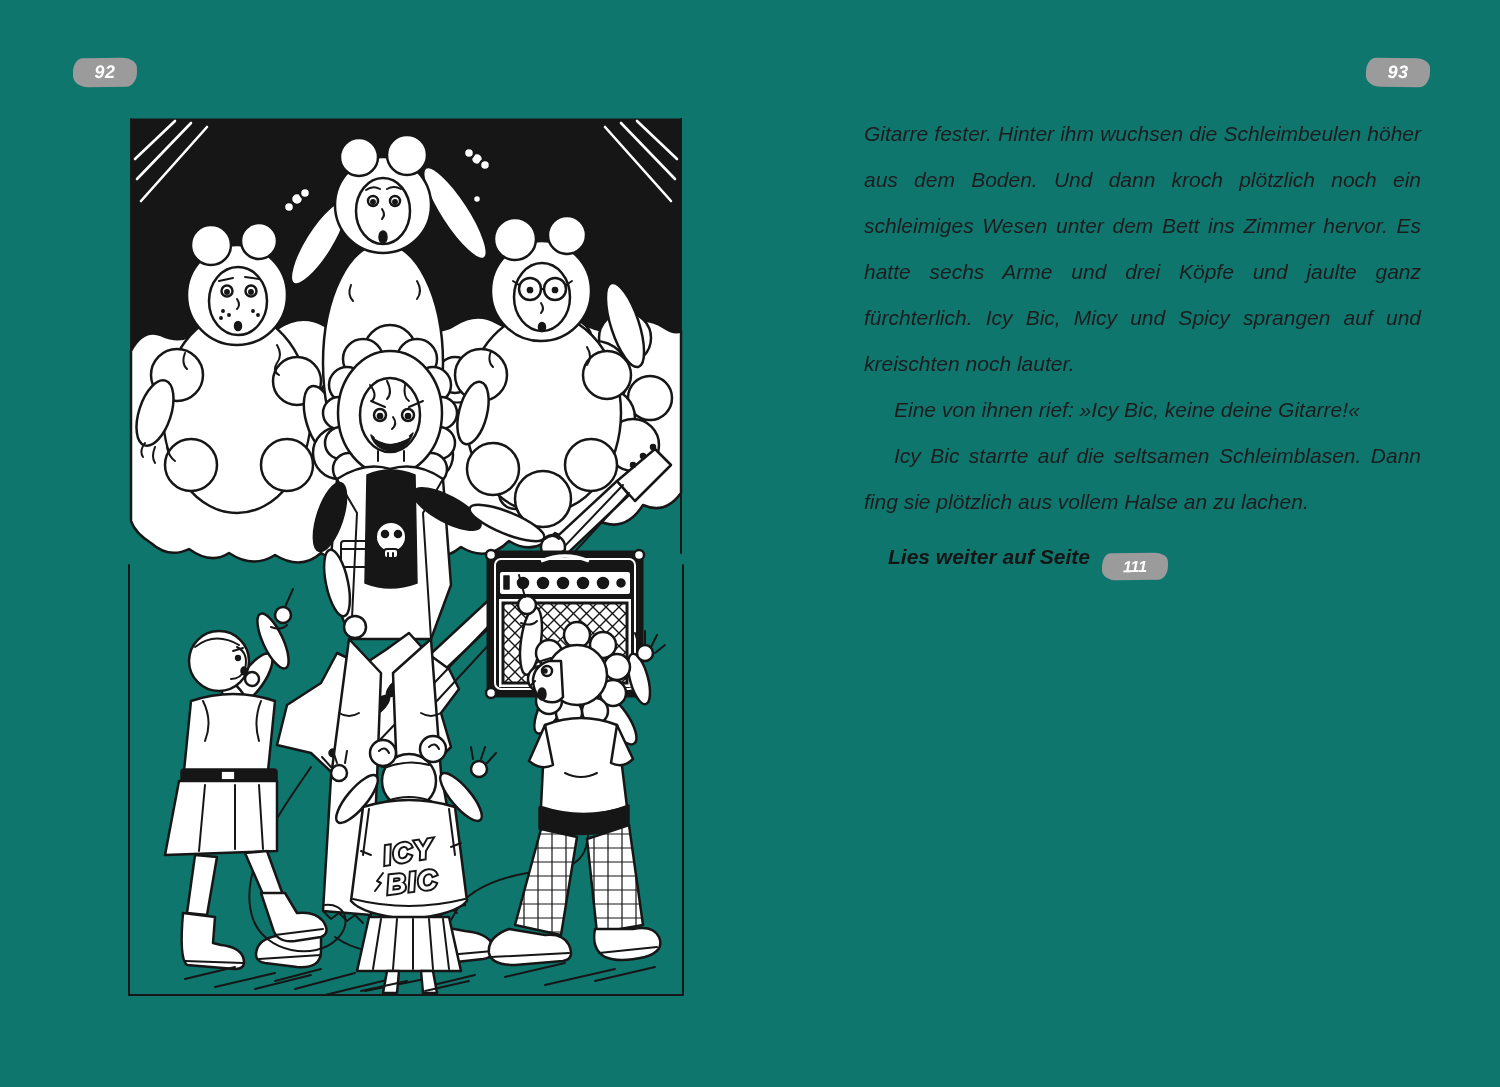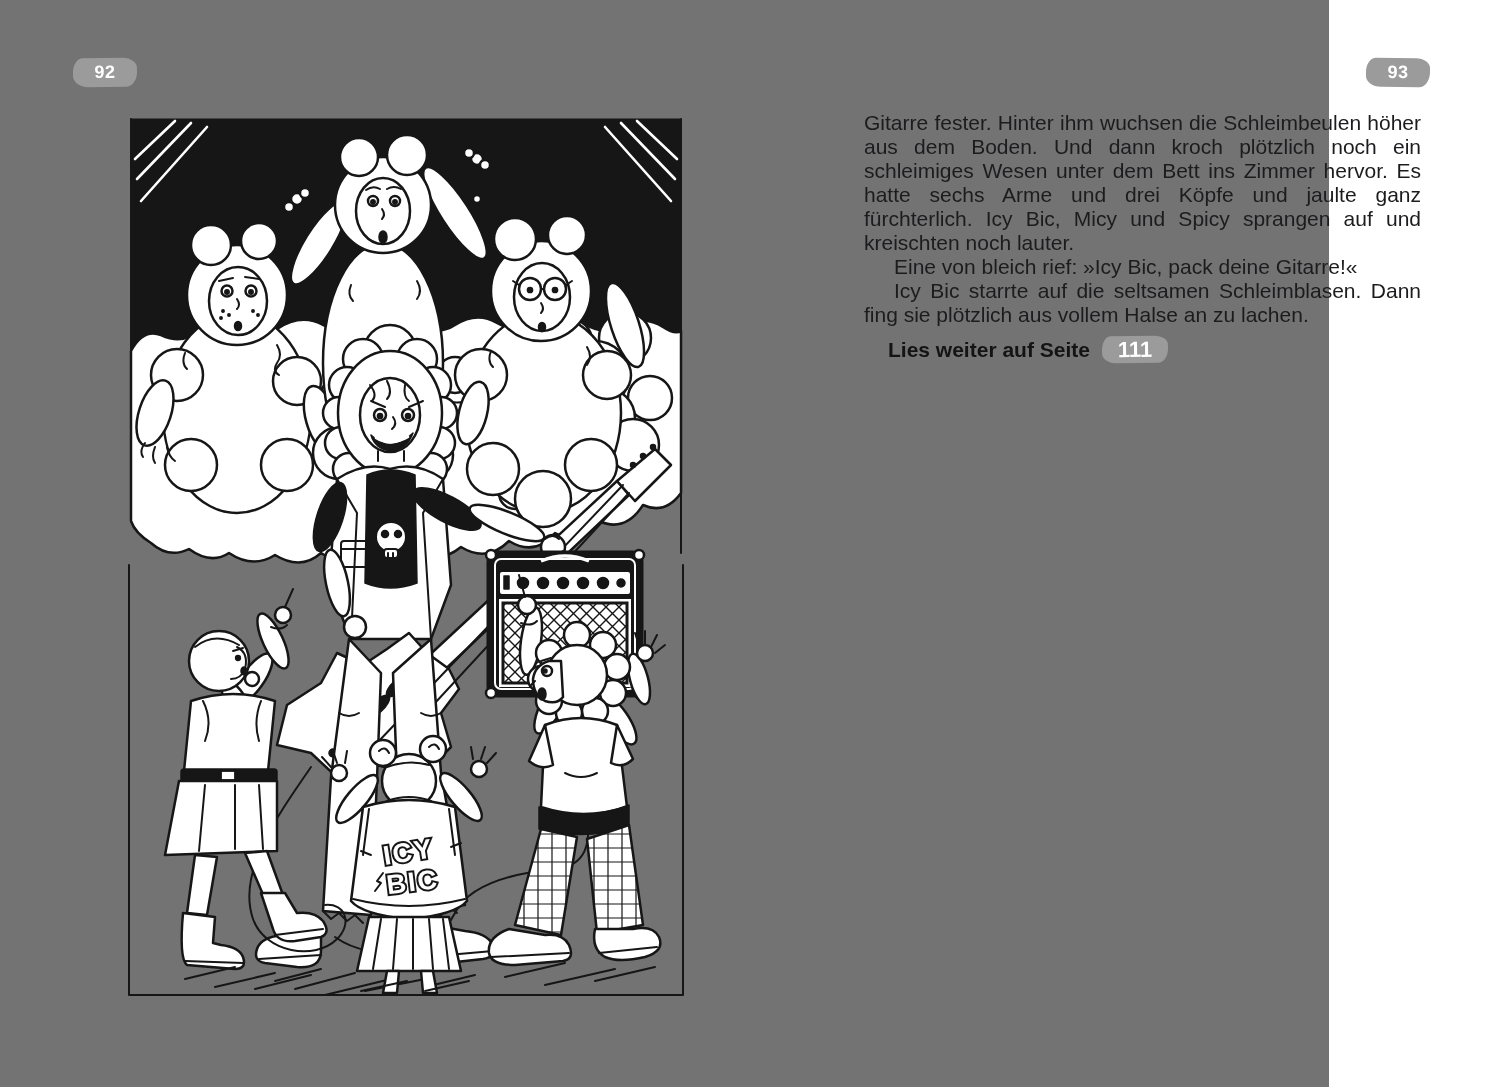--- a/index.html
+++ b/index.html
@@ -1,35 +1,35 @@
 <!DOCTYPE html>
 <html><head>
 <meta charset="utf-8">
 <style>
   html,body{margin:0;padding:0;}
   body{width:1500px;height:1087px;background:#ffffff;font-family:"Liberation Sans",sans-serif;overflow:hidden;}
-  .spread{position:relative;width:1329px;height:1087px;background:#737373;}
+  .spread{position:relative;width:1500px;height:1087px;background:#0f766e;font-style:italic;}
 
   .badge{display:flex;align-items:center;justify-content:center;background:#9b9b9b;color:#fff;font-weight:bold;}
   .page-badge{position:absolute;top:58px;width:64px;height:29px;font-size:18px;letter-spacing:.5px;
     border-radius:10px 14px 11px 15px / 14px 10px 15px 11px;transform:rotate(-.6deg);}
   .page-badge.left{left:73px;}
   .page-badge.right{left:1366px;transform:rotate(.6deg);justify-content:center;}
 
   .illustration{position:absolute;left:125px;top:113px;width:562px;height:898px;}
   .illustration svg{display:block;width:100%;height:100%;}
 
   .text-column{position:absolute;left:864px;top:111px;width:557px;color:#1c1c1e;
-    font-size:21px;line-height:24px;text-align:justify;}
+    font-size:21px;line-height:46px;text-align:justify;}
   .text-column p{margin:0;}
   .text-column p.ind{text-indent:30px;}
 
-  .footer-note{display:flex;align-items:center;gap:12px;margin:9px 0 0 24px;}
+  .footer-note{display:flex;align-items:flex-end;gap:12px;margin:9px 0 0 24px;}
   .footer-label{font-weight:bold;font-size:21px;color:#141414;white-space:nowrap;}
-  .footer-badge{width:66px;height:27px;font-size:22px;
+  .footer-badge{width:66px;height:27px;font-size:16px;
     border-radius:9px 13px 10px 14px / 13px 9px 14px 10px;transform:rotate(-.8deg);}
 
   
   .o{fill:#fff;stroke:#161616;stroke-width:2.5;stroke-linejoin:round;stroke-linecap:round;}
   .k{fill:#161616;stroke:#161616;stroke-width:1.5;stroke-linejoin:round;}
   .ln{fill:none;stroke:#161616;stroke-width:2;stroke-linejoin:round;stroke-linecap:round;}
   .wln{fill:none;stroke:#fff;stroke-width:2.6;stroke-linecap:round;}
   .jt{font-family:"Liberation Sans",sans-serif;font-weight:bold;font-size:27px;fill:#fff;
       stroke:#161616;stroke-width:4px;paint-order:stroke;text-anchor:middle;letter-spacing:2px;}
 </style>
@@ -355,21 +355,21 @@
       </g>
 
       <g>
         <path class="ln" stroke-width="3.2" d="M6 6 V336 M4 452 V882 M556 6 V440 M558 452 V882 M4 882 H558"></path>
       </g>
     </svg>
   </div>
 
   <div class="text-column">
     <p>Gitarre fester. Hinter ihm wuchsen die Schleimbeulen höher aus dem Boden. Und dann kroch plötzlich noch ein schleimiges Wesen unter dem Bett ins Zimmer hervor. Es hatte sechs Arme und drei Köpfe und jaulte ganz fürchterlich. Icy Bic, Micy und Spicy sprangen auf und kreischten noch lauter.</p>
-    <p class="ind">Eine von bleich rief: »Icy Bic, pack deine Gitarre!«</p>
+    <p class="ind">Eine von ihnen rief: »Icy Bic, keine deine Gitarre!«</p>
     <p class="ind">Icy Bic starrte auf die seltsamen Schleimblasen. Dann fing sie plötzlich aus vollem Halse an zu lachen.</p>
 
     <div class="footer-note">
       <span class="footer-label">Lies weiter auf Seite</span>
       <span class="badge footer-badge">111</span>
     </div>
   </div>
 
 </div>
 

